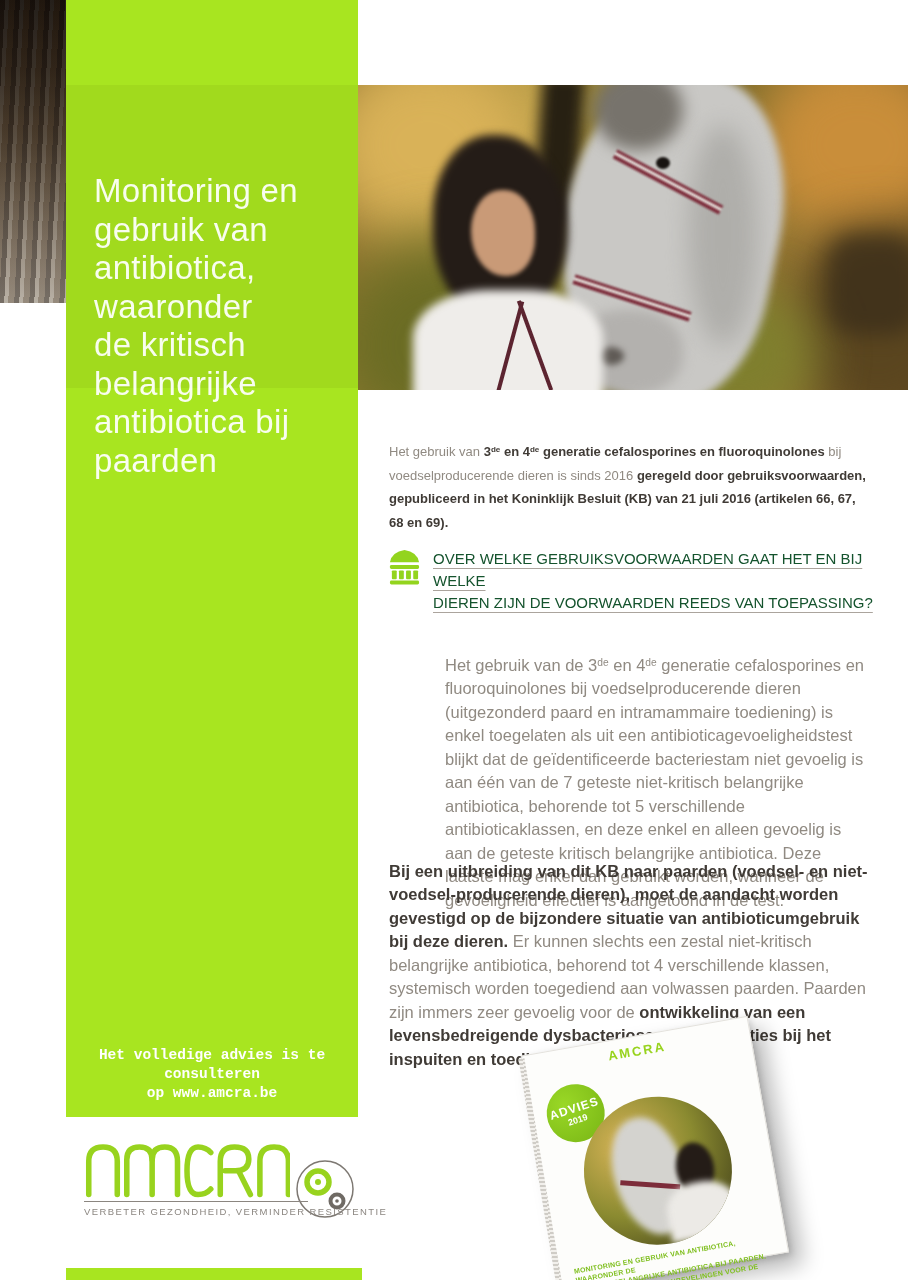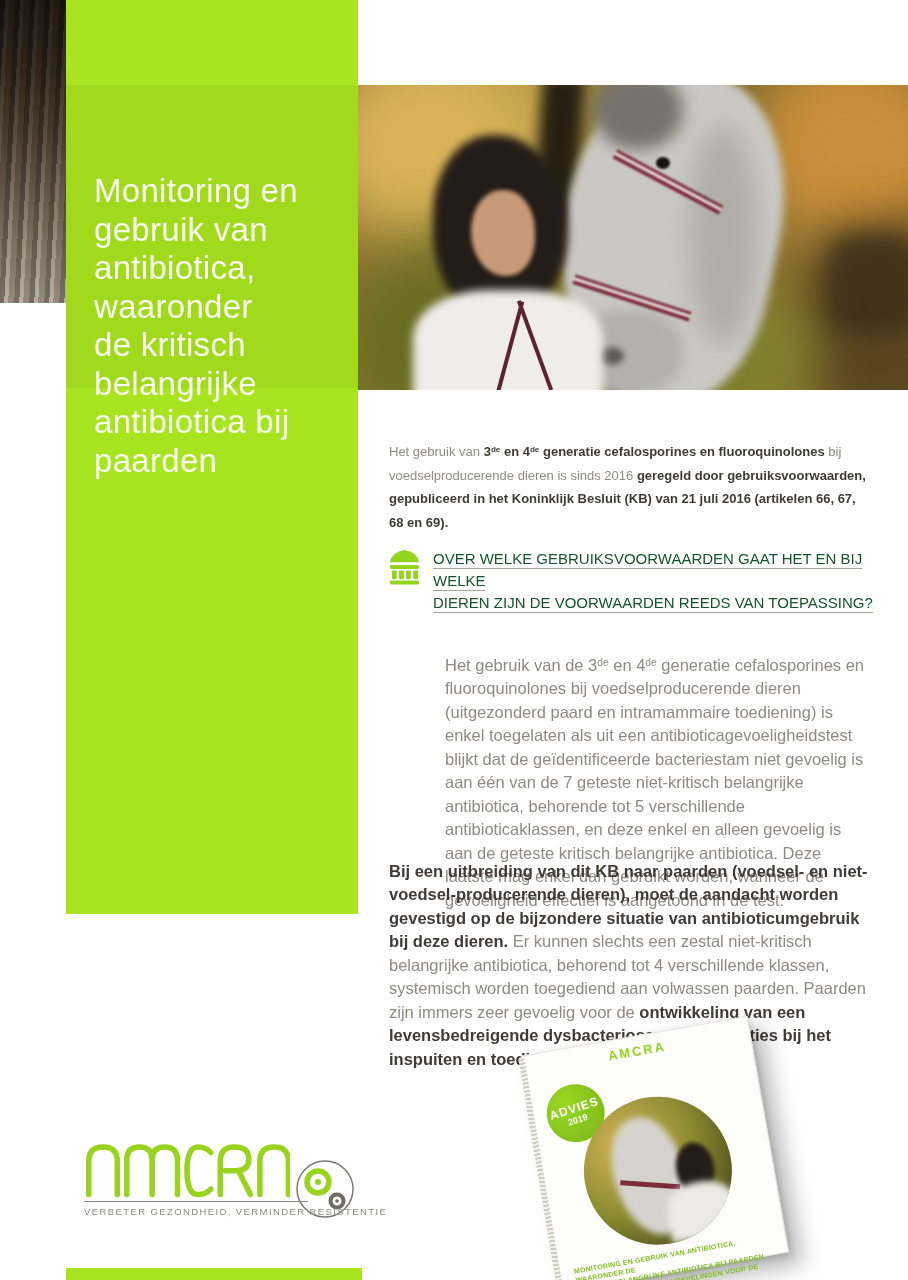--- a/index.html
+++ b/index.html
@@ -8,21 +8,21 @@
         --green:#a8e520;--logo-green:#98d31e;--ink:#403b36;--muted:#908a82;}
   .abs{position:absolute;}
 
   
   .bark{left:0;top:85;width:66px;height:303px;
     background:
       repeating-linear-gradient(93deg,rgba(20,12,8,.38) 0 5px,rgba(255,255,255,.06) 5px 9px,rgba(60,40,20,.25) 9px 15px),
       linear-gradient(180deg,#17110c 0%,#2c231a 22%,#4e4234 45%,#6f6354 62%,#8d8274 78%,#a69c8f 92%,#b4aca0 100%);}
 
   
-  .band{left:66px;top:0;width:292px;height:914px;background:var(--green);}
+  .band{left:66px;top:0;width:292px;height:1117px;background:var(--green);}
   .band::before{content:"";position:absolute;left:0;top:85px;width:100%;height:303px;
     background:rgba(70,90,0,.07);}
   .band-title{left:94px;top:172px;width:250px;color:rgba(255,255,255,.93);
     font-size:33px;line-height:38.5px;font-weight:300;white-space:pre-line;letter-spacing:.3px;}
 
   
   .photo{left:358px;top:85px;width:550px;height:305px;overflow:hidden;
     background:linear-gradient(103deg,#8a6d2c 0%,#b59a45 28%,#6f6526 52%,#9c7c35 78%,#6d5222 100%);}
   .photo div{position:absolute;}
   .ph-blob1{left:-40px;top:-40px;width:220px;height:200px;background:#d9b258;filter:blur(30px);border-radius:50%;}
@@ -109,21 +109,21 @@
 
   <div class="abs band">
     <div class="abs band-title" style="position:absolute;left:28px;top:172px;">Monitoring en
 gebruik van
 antibiotica,
 waaronder
 de kritisch
 belangrijke
 antibiotica bij
 paarden</div>
-    <div style="position:absolute;left:10px;top:1046px;width:272px;color:#fff;text-align:center;font-size:14.5px;line-height:19px;font-weight:600;white-space:pre-line;">Het volledige advies is te consulteren
+    <div style="position:absolute;left:10px;top:1046px;width:272px;color:#fff;text-align:center;font-size:14.5px;line-height:19px;font-weight:600;white-space:pre-line;font-family:Liberation Mono, monospace;">Het volledige advies is te consulteren
 op www.amcra.be</div>
   </div>
 
   <div class="abs photo">
     <div class="ph-blob1"></div>
     <div class="ph-blob2"></div>
     <div class="ph-blob3"></div>
     <div class="ph-blob4"></div>
     <div class="ph-blob5"></div>
     <div class="ph-trunk"></div>

